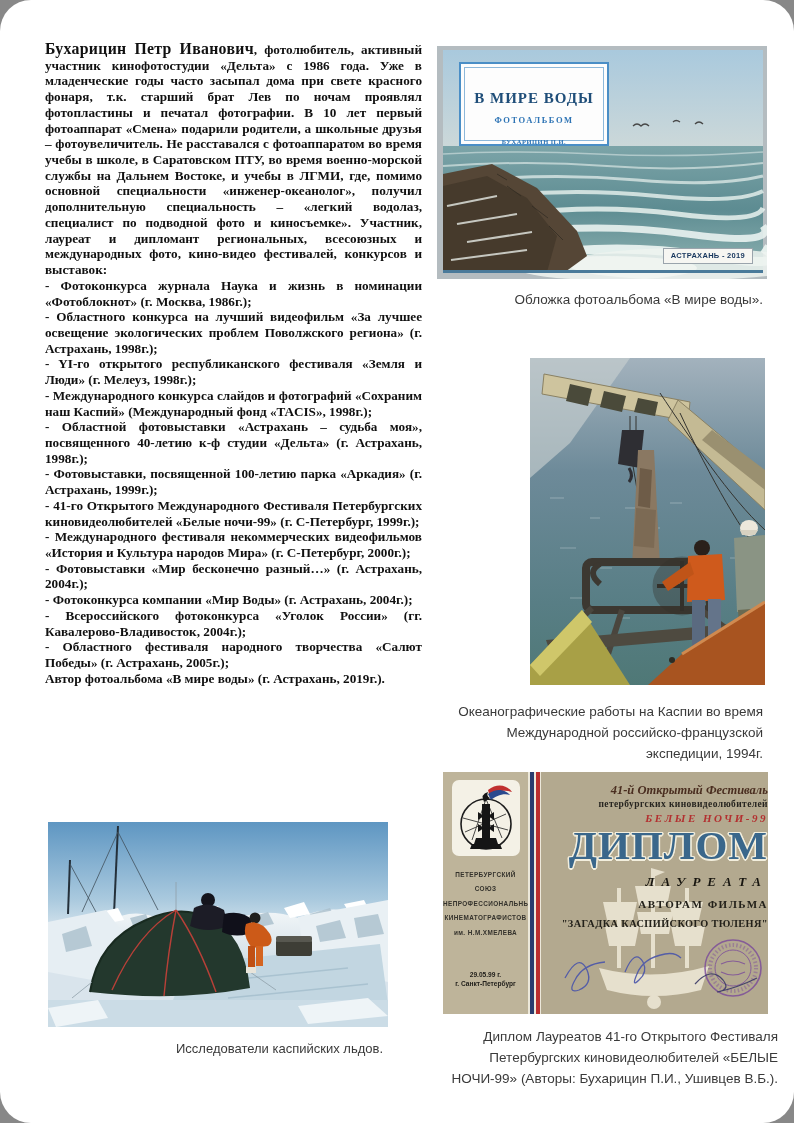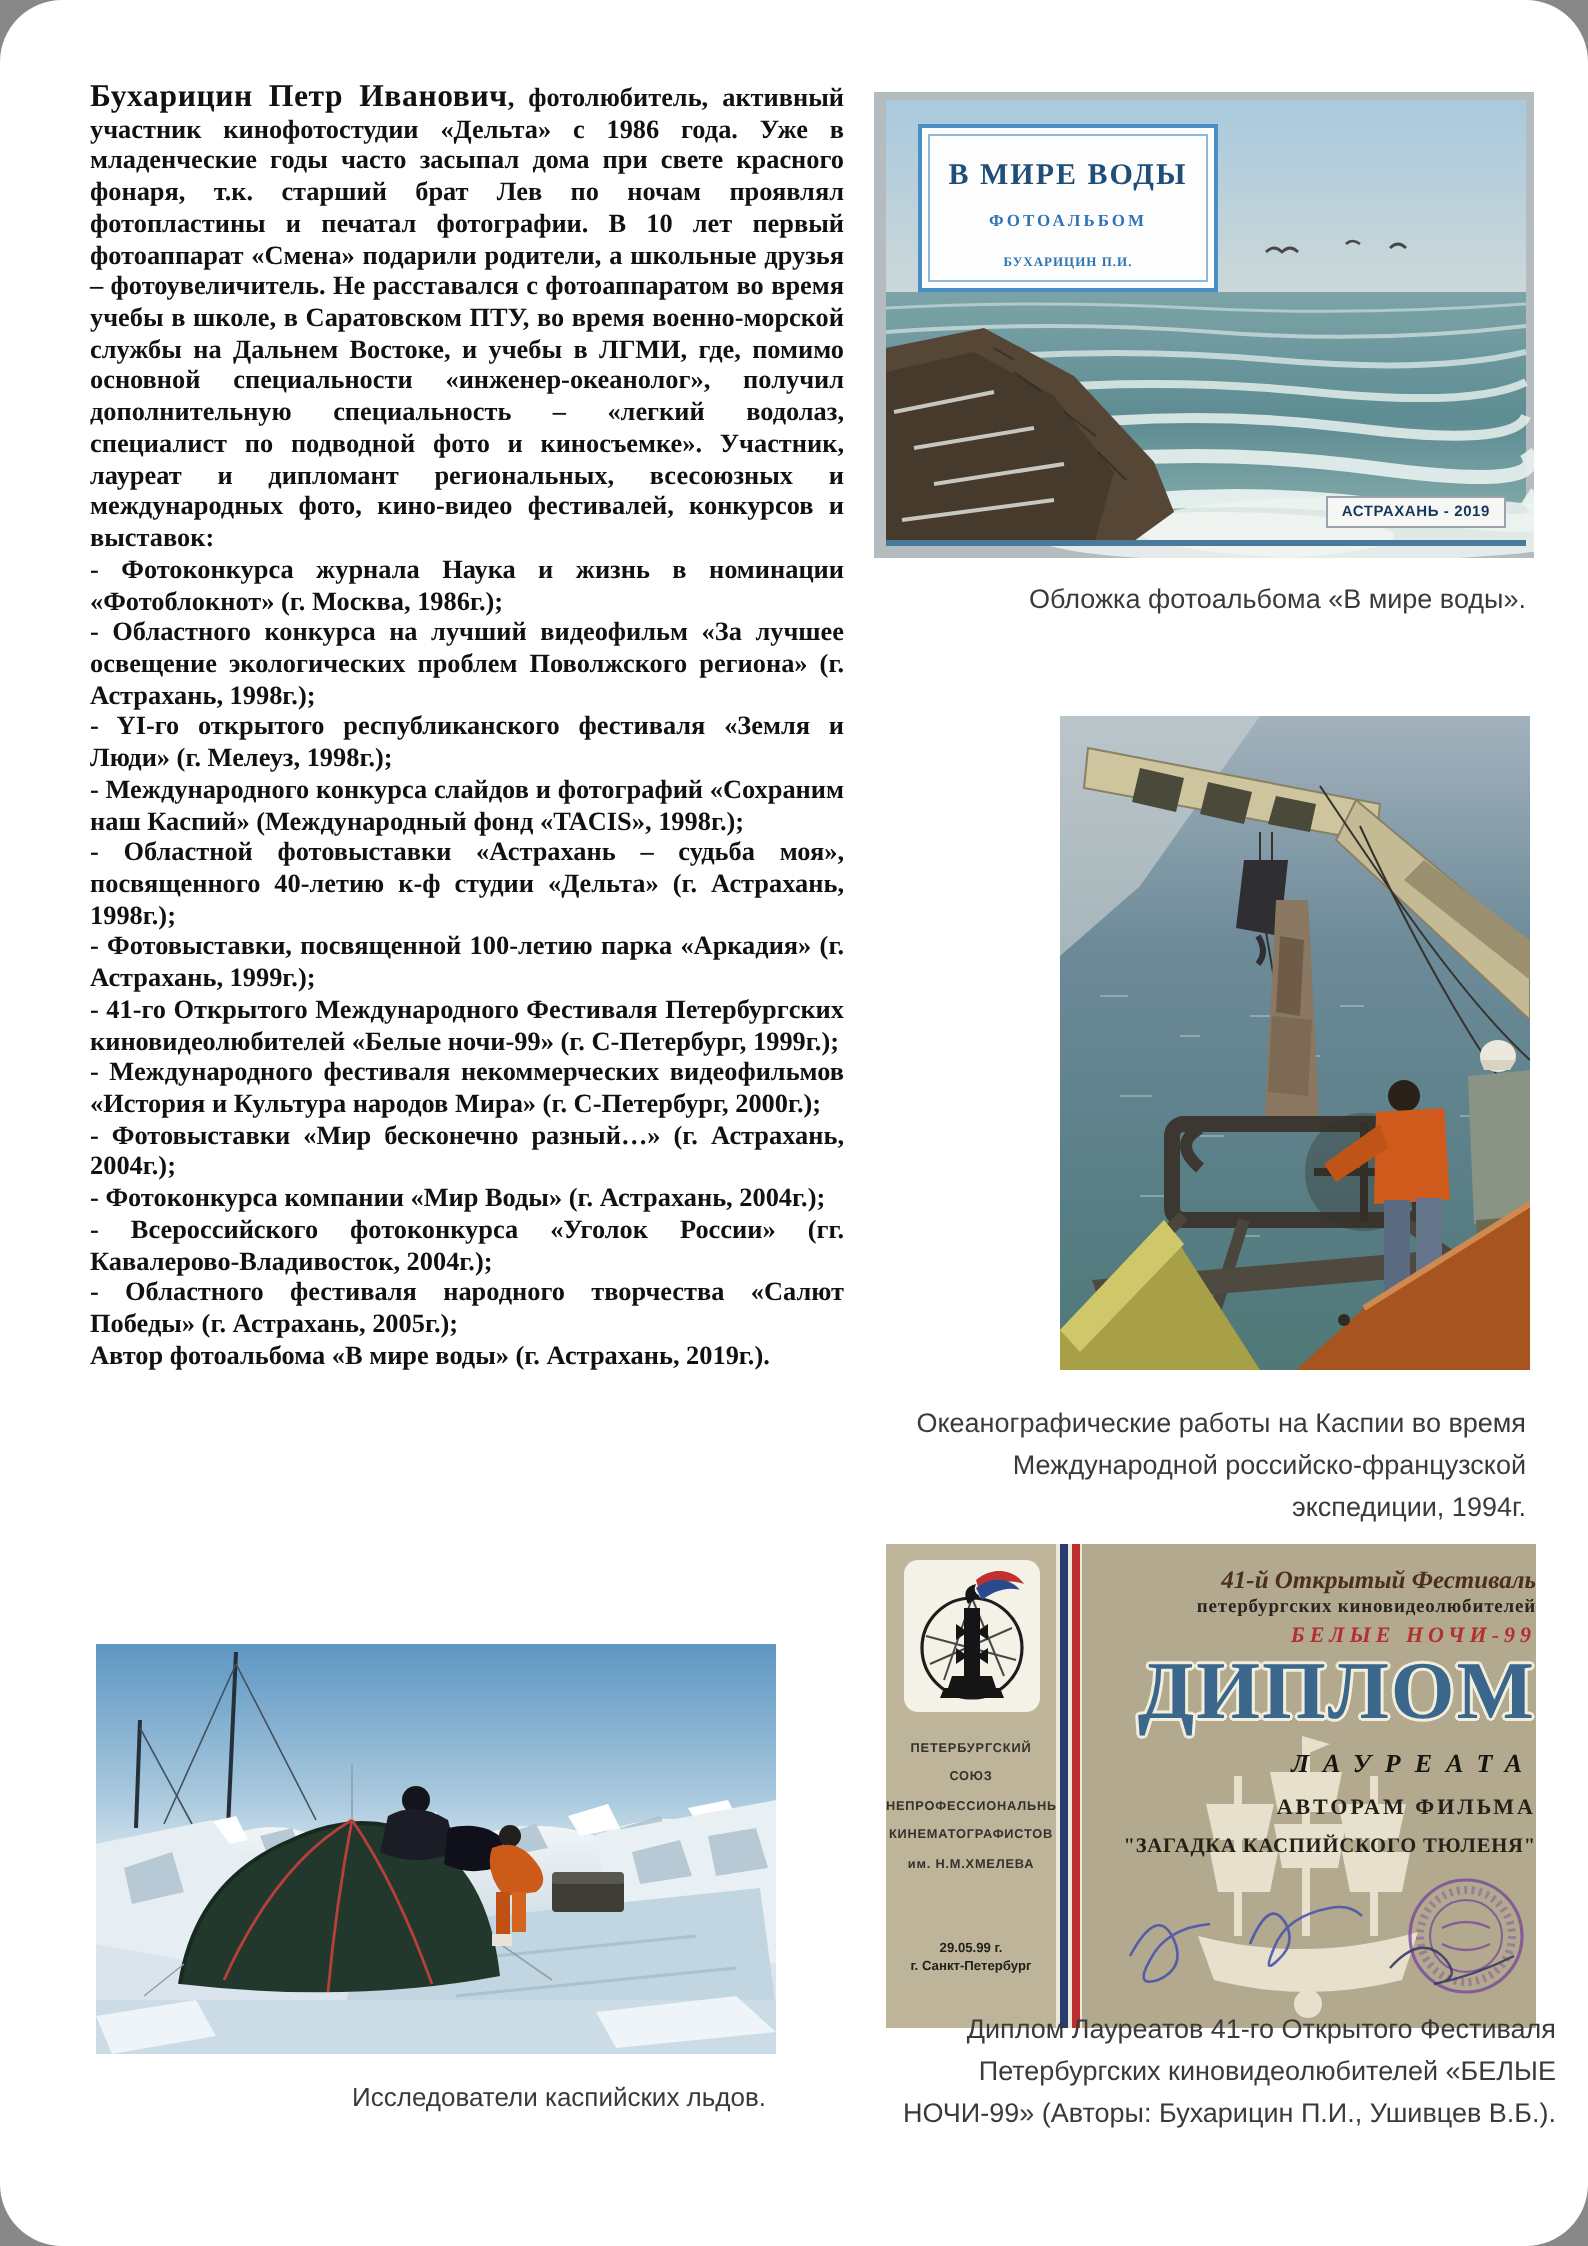--- a/index.html
+++ b/index.html
@@ -18,21 +18,21 @@
   .caption{font-family:"Liberation Sans", sans-serif;color:#3a3a3a;
            font-size:13.5px;line-height:21px;text-align:right;}
 
   
   .album{left:437px;top:46px;width:330px;height:233px;background:#b4bcc0;}
   .album svg{position:absolute;left:0;top:0;}
   .album-box{left:22px;top:16px;width:150px;height:84px;background:#fdfdfd;
              border:2px solid #4a8ec6;box-sizing:border-box;}
   .album-box-inner{position:absolute;left:3px;top:3px;right:3px;bottom:3px;
              border:1px solid #8db8da;text-align:center;}
-  .album-title{margin-top:11px;font:bold 15px/18px "Liberation Serif", serif;color:#1f4e79;letter-spacing:1px;}
+  .album-title{margin-top:21px;font:bold 15px/18px "Liberation Serif", serif;color:#1f4e79;letter-spacing:1px;}
   .album-sub{margin-top:8px;font:bold 8.5px/10px "Liberation Serif", serif;color:#2e74b5;letter-spacing:1.5px;}
   .album-author{margin-top:13px;font:bold 6.5px/8px "Liberation Serif", serif;color:#2e74b5;letter-spacing:.5px;}
   .album-year{right:14px;bottom:15px;background:#f6f6f2;border:1px solid #9aa4ac;
               padding:3px 7px;font:bold 7.5px/8px "Liberation Sans", sans-serif;color:#17365d;letter-spacing:.3px;margin-top:28px;}
 
   
   .photo{overflow:hidden;}
   .ocean{left:530px;top:358px;width:235px;height:327px;}
   .ice{left:48px;top:822px;width:340px;height:205px;}
 
@@ -56,21 +56,21 @@
                   -1px -1px #f2eedd,1px 1px #f2eedd,-1px 1px #f2eedd,1px -1px #f2eedd;}
   .dip-laureate{margin-top:9px;font:bold italic 13px/14px "Liberation Serif", serif;color:#17150f;letter-spacing:7px;}
   .dip-to{margin-top:9px;font:bold 11px/12px "Liberation Serif", serif;color:#23211a;letter-spacing:1.5px;}
   .dip-film{margin-top:8px;font:bold 10.3px/12px "Liberation Serif", serif;color:#23211a;letter-spacing:.4px;}
   .dip-ship{left:18px;top:78px;z-index:1;}
   .dip-sign{left:20px;top:170px;z-index:3;}
   .dip-stamp{left:150px;top:162px;z-index:3;}
 
   .cap1{left:430px;top:289px;width:333px;}
   .cap2{left:430px;top:701px;width:333px;}
-  .cap3{left:430px;top:1004px;width:348px;}
+  .cap3{left:430px;top:1026px;width:348px;}
   .cap-ice{left:45px;top:1038px;width:338px;font-size:13px;}
 </style>
 </head>
 <body>
 
 <div class="page">
 
   <div class="abs bio">
     <span class="bio-name">Бухарицин  Петр  Иванович</span><span>, фотолюбитель, активный участник кинофотостудии «Дельта» с 1986 года. Уже в младенческие годы часто засыпал дома при свете красного фонаря, т.к. старший брат Лев по ночам проявлял фотопластины и печатал фотографии. В 10 лет первый фотоаппарат «Смена» подарили родители, а школьные друзья – фотоувеличитель. Не расставался с фотоаппаратом во время учебы в школе, в Саратовском ПТУ, во время военно-морской службы на Дальнем Востоке, и учебы в ЛГМИ, где, помимо основной специальности «инженер-океанолог», получил дополнительную специальность – «легкий водолаз, специалист по подводной фото и киносъемке». Участник, лауреат и дипломант региональных, всесоюзных и международных фото, кино-видео фестивалей, конкурсов и выставок:</span>
     <div class="bio-item">- Фотоконкурса журнала Наука и жизнь в номинации «Фотоблокнот» (г. Москва, 1986г.);</div>

